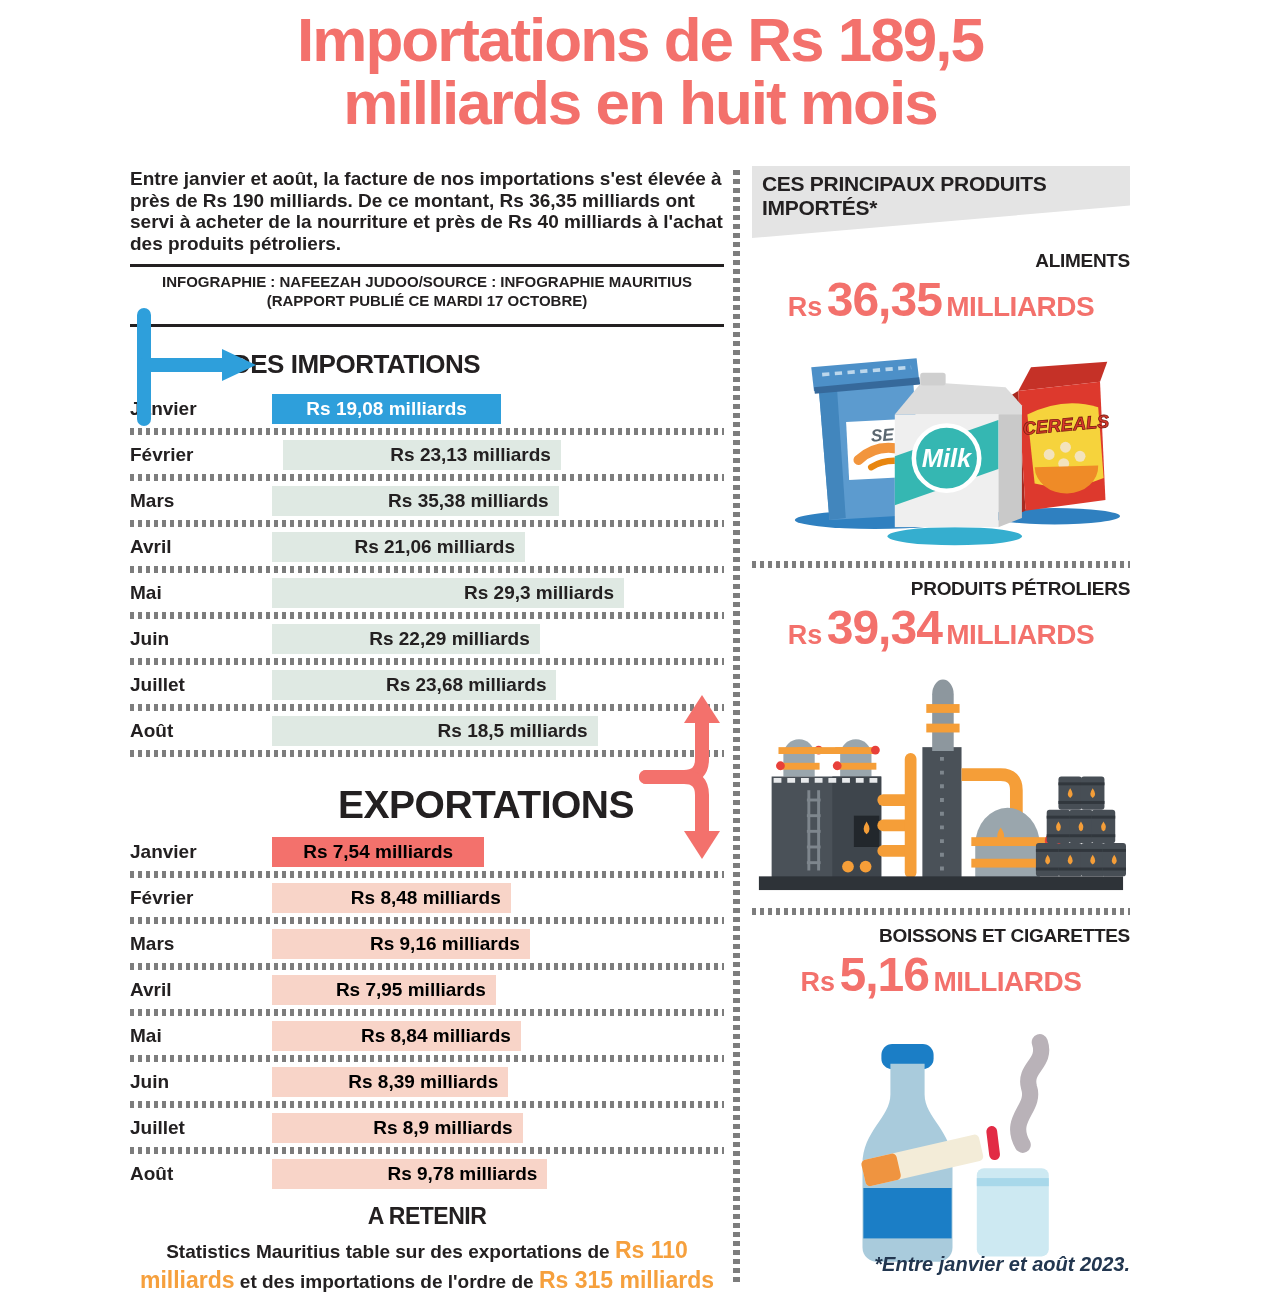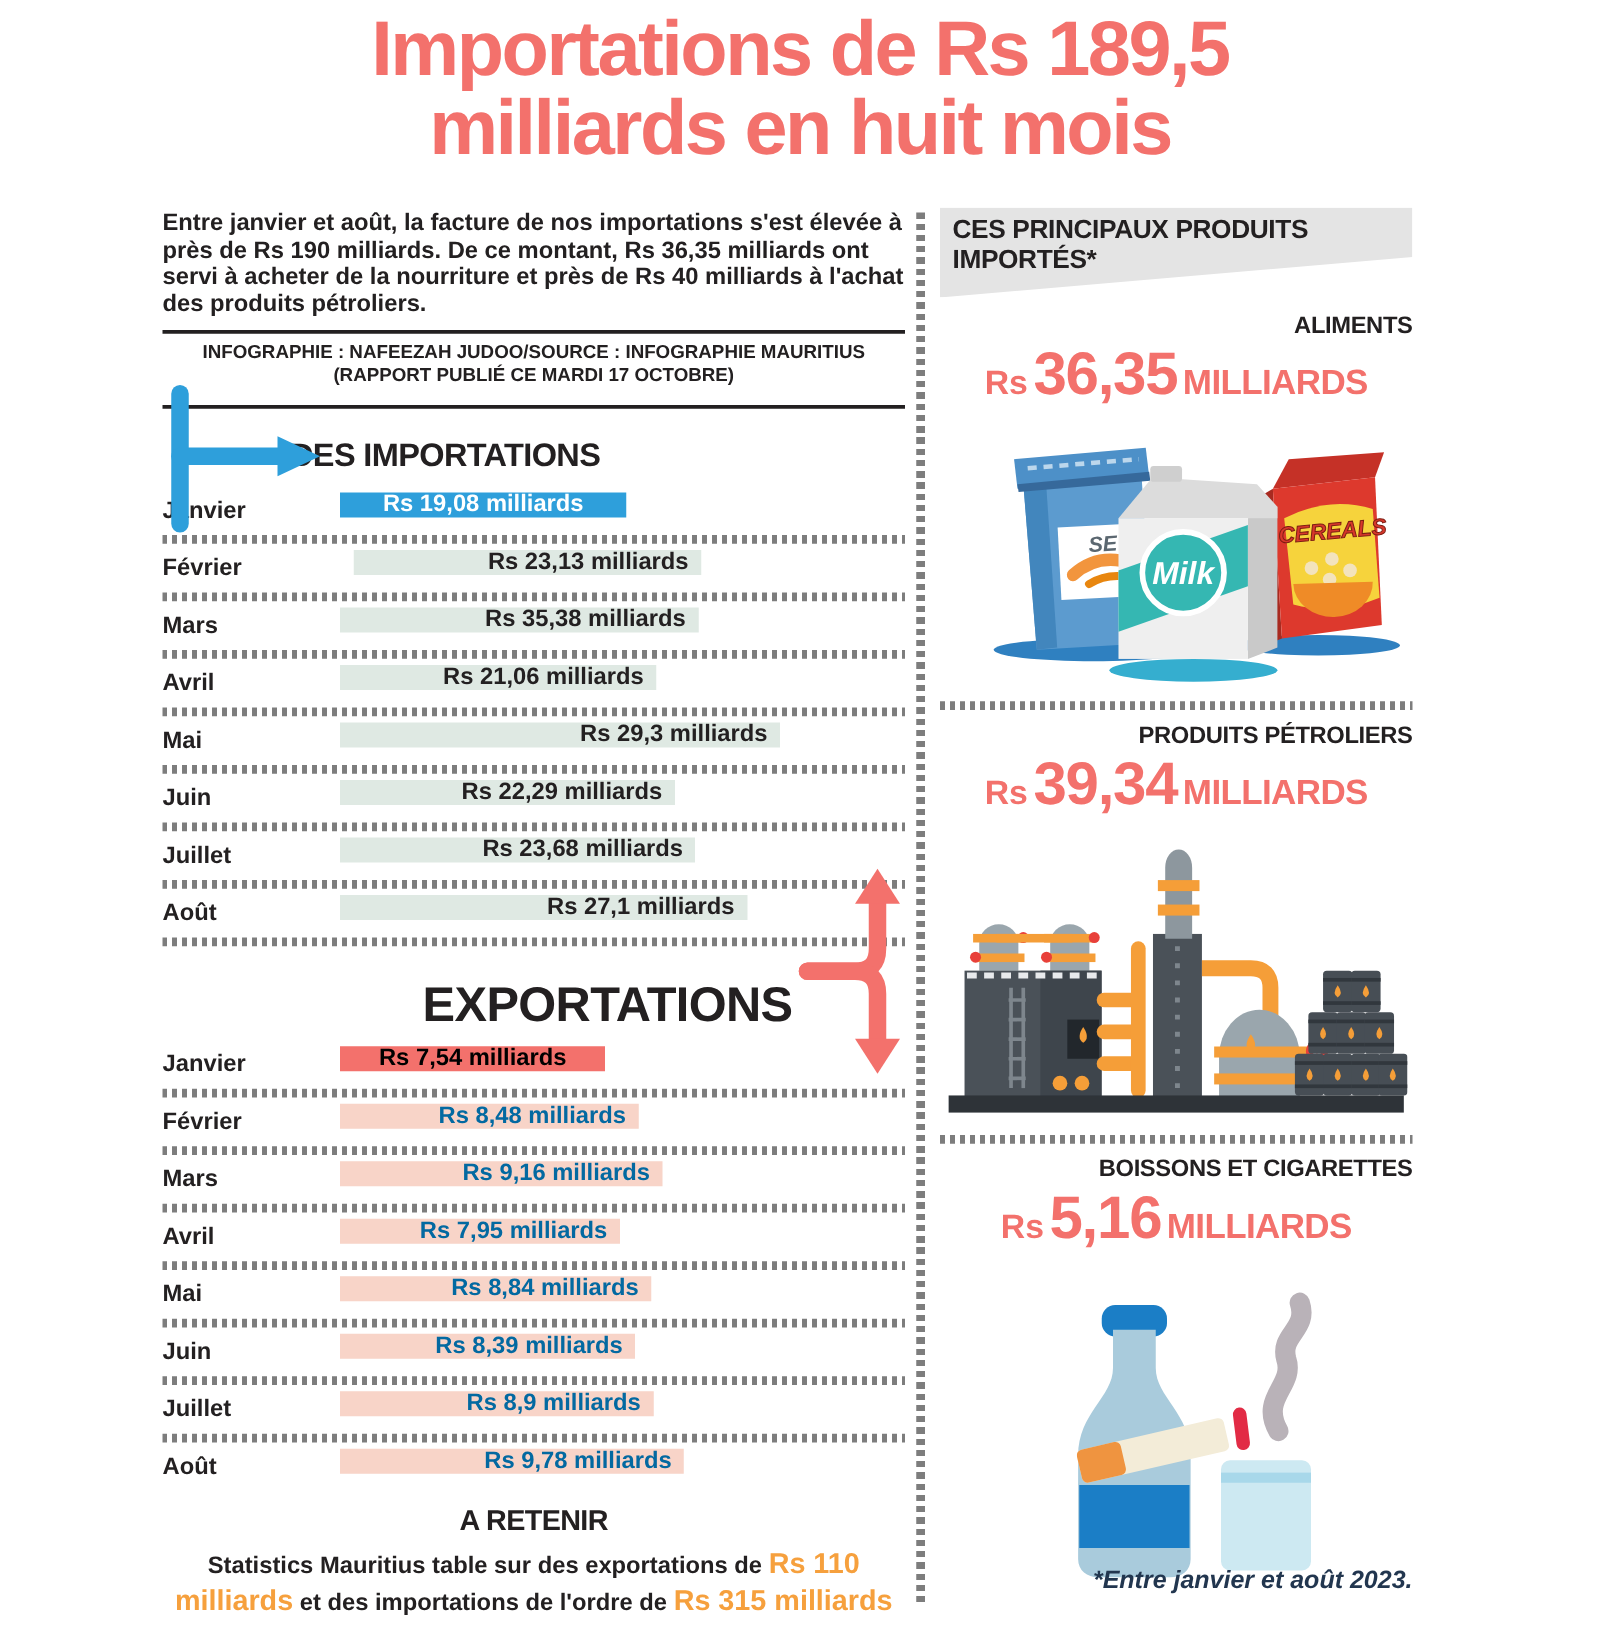--- a/index.html
+++ b/index.html
@@ -19,25 +19,25 @@
   
   .intro { font-size:19px; line-height:1.14; }
   .rule  { border-top:3px solid #232021; margin-top:9px; }
   .credits { text-align:center; font-size:15px; line-height:1.3; padding:5px 0 4px; }
   .imports-header { position:relative; margin-top:12px; height:50px; }
   .imports-header h2 { margin-left:102px; padding-top:10px; font-size:26px; letter-spacing:-0.5px; }
   .blue-arrow { position:absolute; left:2px; top:-6px; overflow:visible; }
   .bar-row { display:flex; align-items:center; height:30px; margin:5px 0 4px; }
   .bar-label { width:142px; font-size:19px; }
   .bar-track { width:352px; height:30px; position:relative; }
-  .bar { height:20px; display:flex; align-items:center; justify-content:flex-end;
+  .bar { height:30px; display:flex; align-items:center; justify-content:flex-end;
     padding-right:10px; font-size:19px; white-space:nowrap; }
   .imports-rows .bar { background:#DFE9E3; color:#232021; }
   .imports-rows .bar.hl { background:#2E9FDB; color:#fff; justify-content:center; padding-right:0; }
-  .exports-rows .bar { background:#F8D4C8; color:#0369a1; }
+  .exports-rows .bar { background:#F8D4C8; color:#000000; }
   .exports-rows .bar.hl { background:#F3716C; color:#000000; justify-content:center; padding-right:0; }
   .row-sep { height:7px; margin:2px 0;
     background-image:repeating-linear-gradient(90deg,#7d7d7d 0 4px, transparent 4px 8px); }
   .exports-header { position:relative; text-align:right; padding-right:90px;
     margin:26px 0 10px; font-size:26px; letter-spacing:-0.5px; }
   .pink-arrow { position:absolute; right:-6px; top:-88px; overflow:visible; }
   .aretenir { margin-top:14px; text-align:center; }
   .aretenir h3 { font-size:23px; margin-bottom:5px; letter-spacing:-0.5px; }
   .aretenir p { font-size:19px; line-height:1.32; }
   .hl-orange { color:#F6A03D; font-size:23px; }
@@ -137,21 +137,21 @@
         <div class="bar-row">
           <div class="bar-label">Juillet</div>
           <div class="bar-track">
             <div class="bar" style="width: 80.8191%;">Rs 23,68 milliards</div>
           </div>
         </div>
         <div class="row-sep"></div>
         <div class="bar-row">
           <div class="bar-label">Août</div>
           <div class="bar-track">
-            <div class="bar" style="width: 92.4915%;">Rs 27,1 milliards</div>
+            <div class="bar" style="width: 92.4915%;">Rs 18,5 milliards</div>
           </div>
         </div>
         <div class="row-sep"></div>
       </div>
 
     <div class="exports-header">
       <svg class="pink-arrow" width="84" height="164" viewBox="0 0 84 164">
         <path d="M0 82 H38 Q56 82 56 64 V26" stroke="#F3716C" stroke-width="14" fill="none" stroke-linecap="round"></path>
         <path d="M0 82 H38 Q56 82 56 100 V138" stroke="#F3716C" stroke-width="14" fill="none" stroke-linecap="round"></path>
         <polygon points="38,28 74,28 56,0" fill="#F3716C"></polygon>

